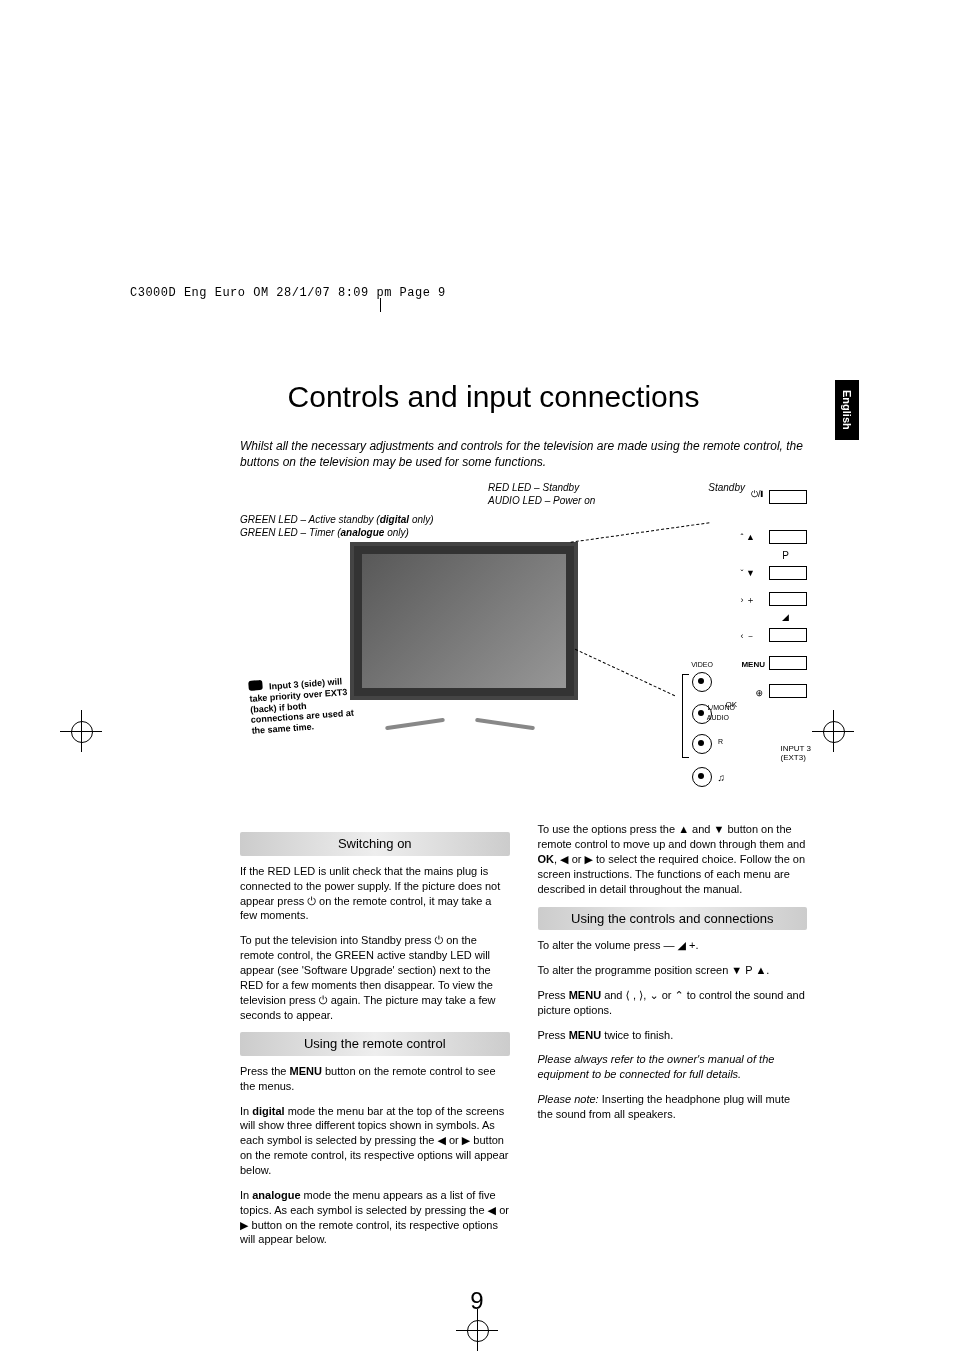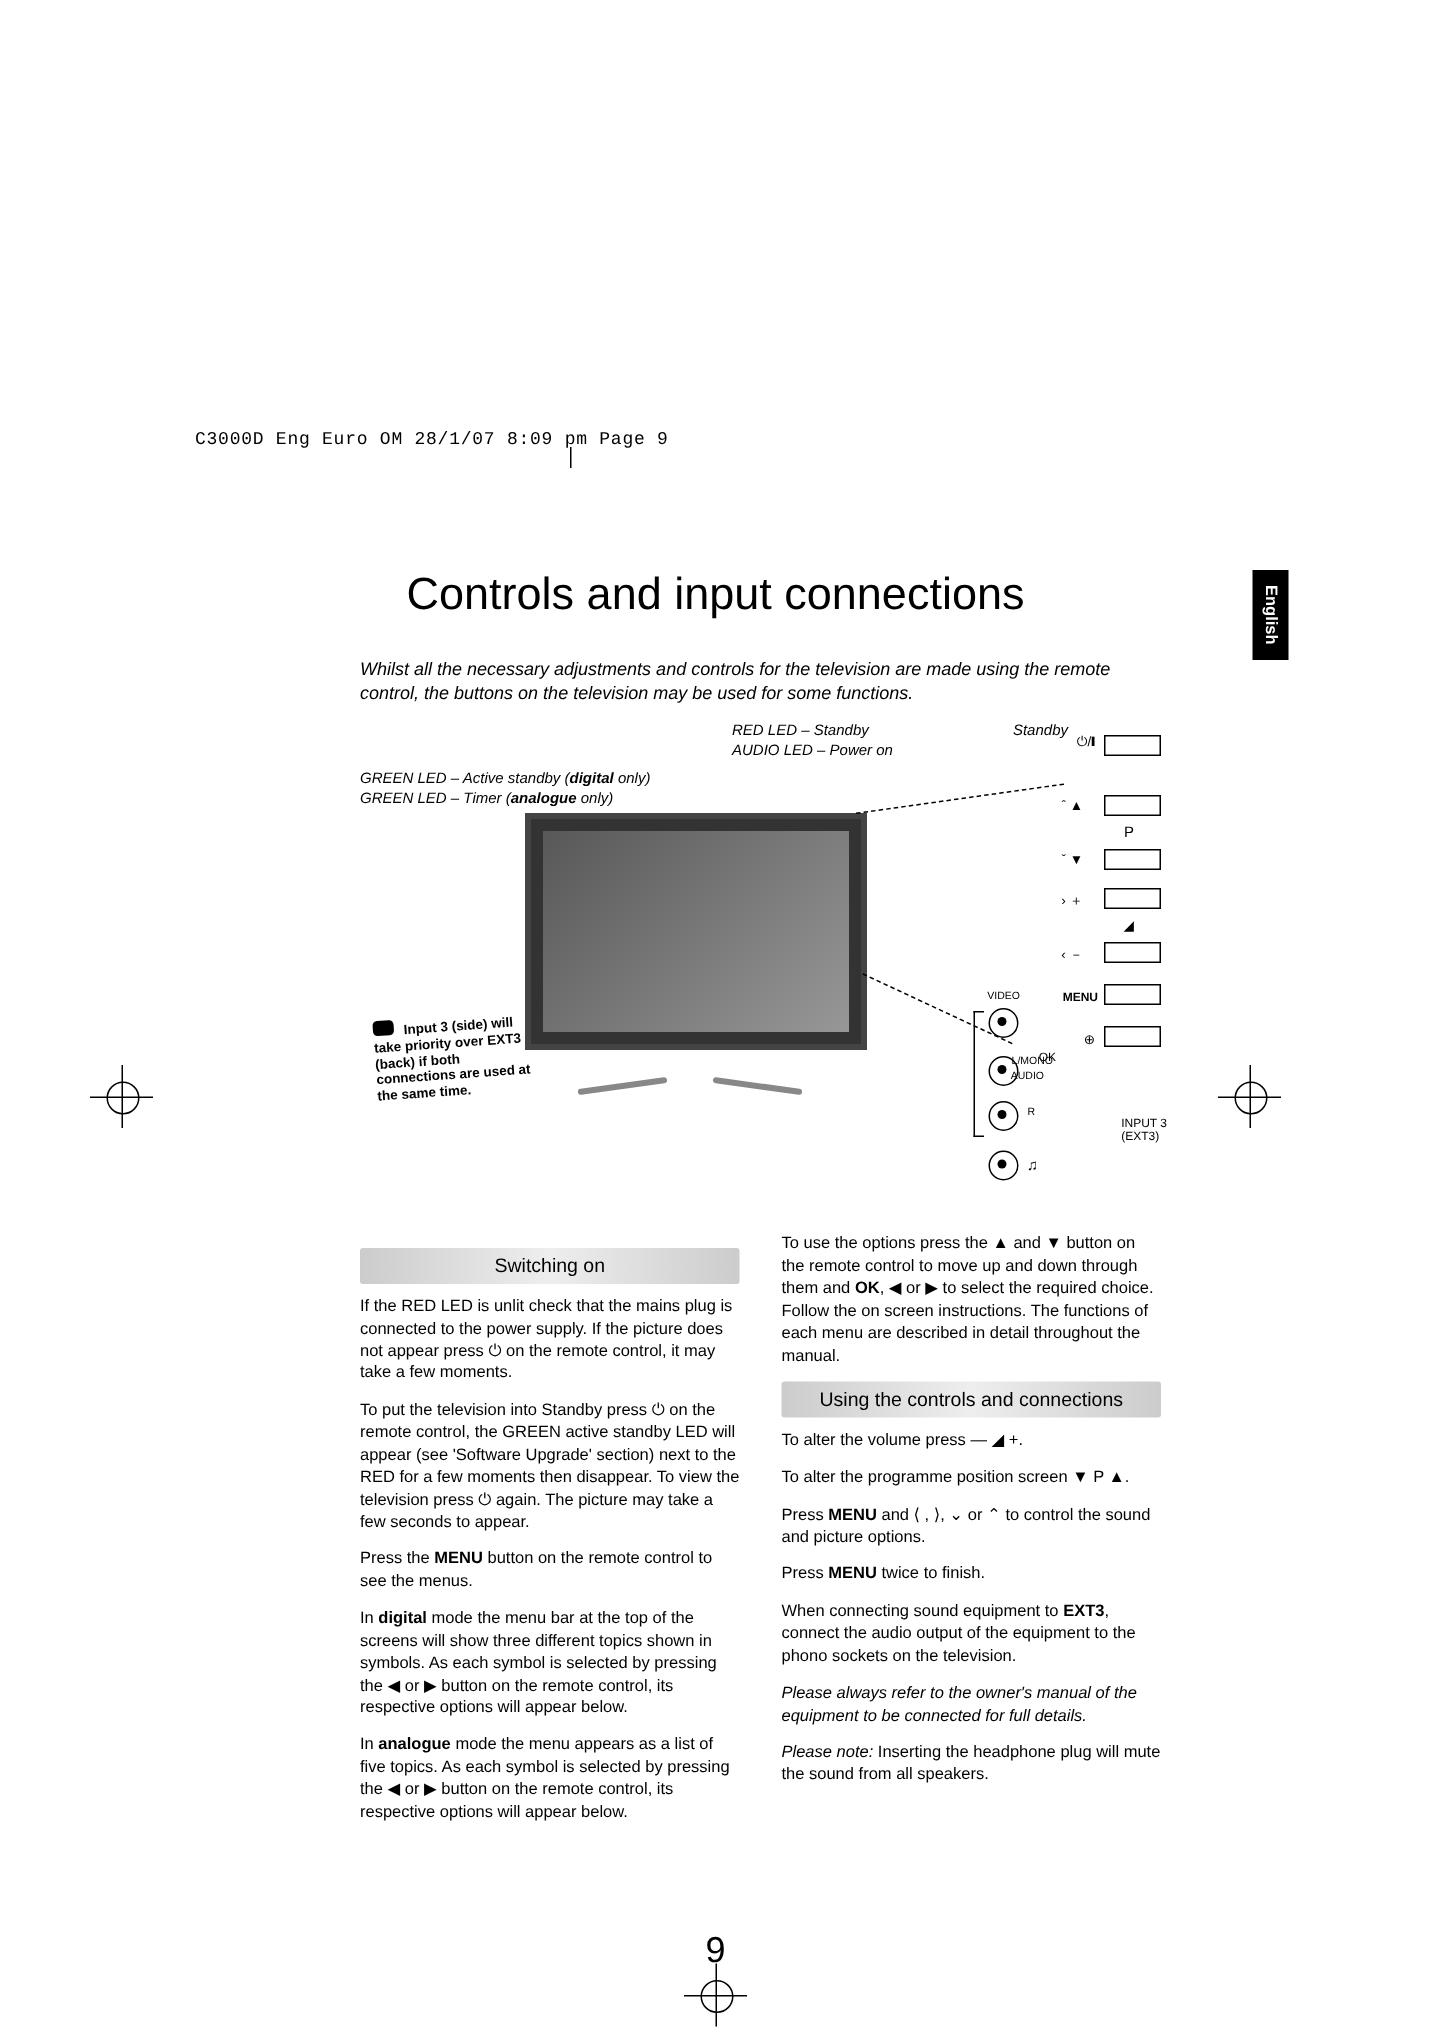--- a/index.html
+++ b/index.html
@@ -7,21 +7,21 @@
     background: #fff;
     font-family: "Helvetica Neue", Arial, sans-serif;
     color: #000;
     width: 954px;
   }
   .page {
     width: 954px;
     height: 1351px;
     position: relative;
     box-sizing: border-box;
-    padding: 60px 70px 60px 70px;
+    padding: 60px 37px 60px 70px;
   }
   .print-header {
     position: absolute;
     top: 286px;
     left: 130px;
     font-family: "Courier New", monospace;
     font-size: 12px;
     letter-spacing: .5px;
   }
   .reg-line {
@@ -298,20 +298,21 @@
       <div style="position:absolute;right:118px;top:192px;width:6px;height:82px;border-left:1px solid #000;border-top:1px solid #000;border-bottom:1px solid #000"></div>
     </div>
   </div>
 
   <div class="columns">
     <div class="col">
       <div class="section-hdr">Switching on</div>
       <p>If the RED LED is unlit check that the mains plug is connected to the power supply. If the picture does not appear press ⏻ on the remote control, it may take a few moments.</p>
       <p>To put the television into Standby press ⏻ on the remote control, the GREEN active standby LED will appear (see 'Software Upgrade' section) next to the RED for a few moments then disappear. To view the television press ⏻ again. The picture may take a few seconds to appear.</p>
 
+      <div class="section-hdr">Using the remote control</div>
       <p>
         <span>Press the </span><b>MENU</b><span> button on the remote control to see the menus.</span>
       </p>
       <p>
         <span>In </span><b>digital</b><span> mode the menu bar at the top of the screens will show three different topics shown in symbols. As each symbol is selected by pressing the ◀ or ▶ button on the remote control, its respective options will appear below.</span>
       </p>
       <p>
         <span>In </span><b>analogue</b><span> mode the menu appears as a list of five topics. As each symbol is selected by pressing the ◀ or ▶ button on the remote control, its respective options will appear below.</span>
       </p>
     </div>
@@ -322,23 +323,20 @@
       </p>
 
       <div class="section-hdr">Using the controls and connections</div>
       <p>To alter the volume press — ◢ +.</p>
       <p>To alter the programme position screen ▼ P ▲.</p>
       <p>
         <span>Press </span><b>MENU</b><span> and ⟨ , ⟩, ⌄ or ⌃ to control the sound and picture options.</span>
       </p>
       <p>
         <span>Press </span><b>MENU</b><span> twice to finish.</span>
-      </p>
-      <p>
-        <span>When connecting sound equipment to </span><b>EXT3</b><span>, connect the audio output of the equipment to the phono sockets on the television.</span>
       </p>
       <p><i>Please always refer to the owner's manual of the equipment to be connected for full details.</i></p>
       <p>
         <i>Please note:</i><span> Inserting the headphone plug will mute the sound from all speakers.</span>
       </p>
     </div>
   </div>
 
   <div class="page-num">9</div>
 

